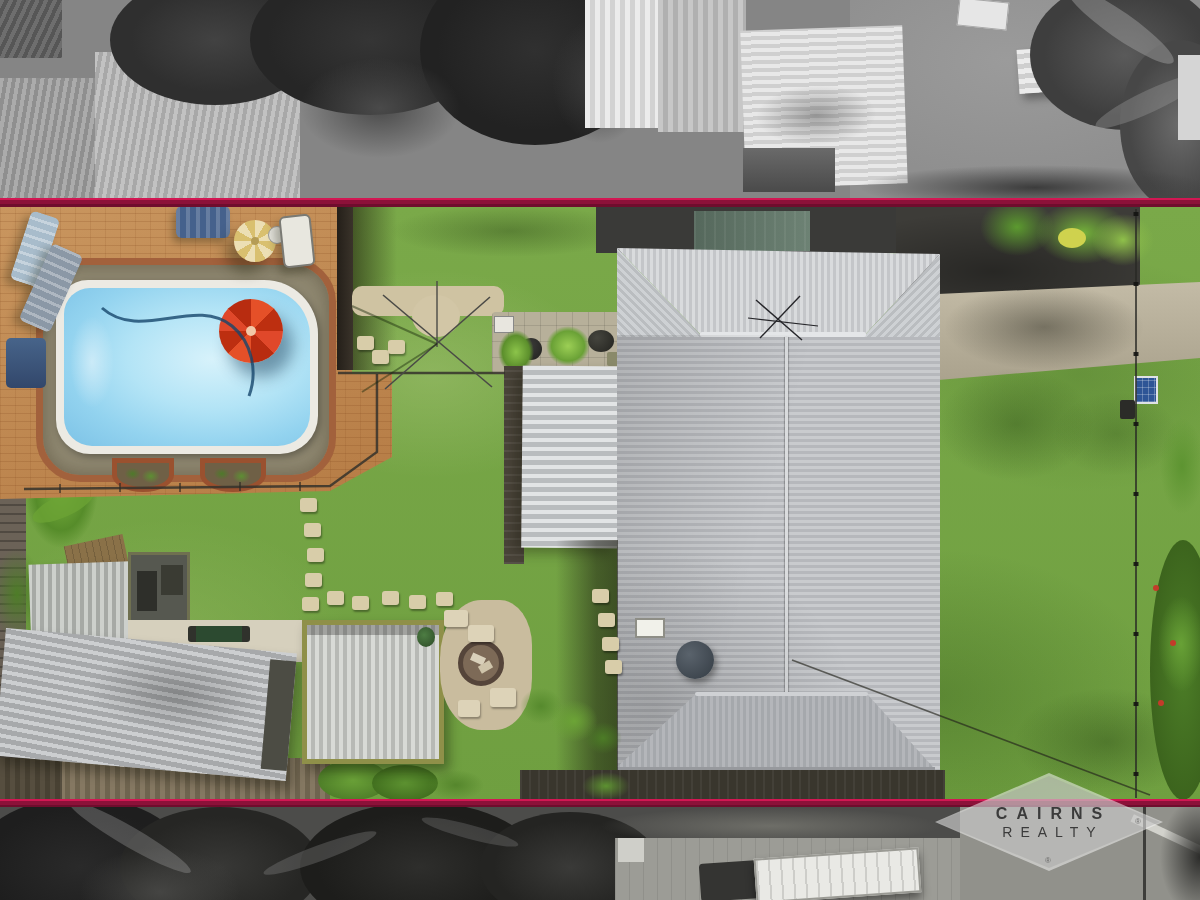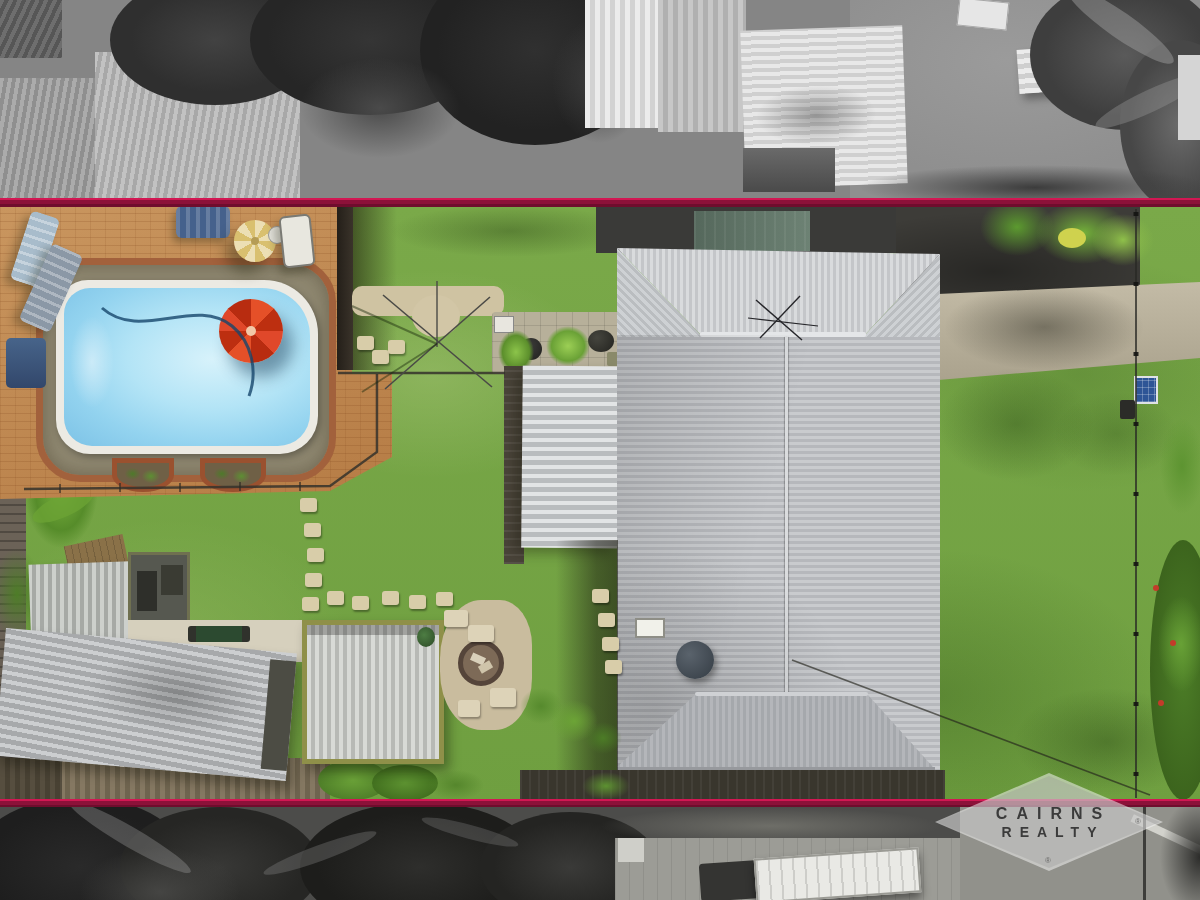--- a/index.html
+++ b/index.html
@@ -62,21 +62,21 @@
   
   .logo{left:935px;top:773px;width:228px;height:98px;}
   .dia{position:absolute;inset:0;clip-path:polygon(50% 0,100% 50%,50% 100%,0 50%);
     background:rgba(240,240,240,.55);}
   .dia2{position:absolute;inset:3px;clip-path:polygon(50% 0,100% 50%,50% 100%,0 50%);
     background:rgba(150,150,150,.30);}
   .logotext{position:absolute;inset:0;display:flex;flex-direction:column;align-items:center;
     justify-content:center;gap:1px;color:rgba(42,42,42,.88);}
   .lt1{font-size:16px;letter-spacing:9px;font-weight:bold;text-indent:9px;}
   .lt2{font-size:31px;letter-spacing:1px;font-weight:bold;}
-  .lt3{font-size:14px;letter-spacing:8px;font-weight:bold;text-indent:8px;text-align:right;}
+  .lt3{font-size:14px;letter-spacing:8px;font-weight:normal;text-indent:8px;text-align:right;}
   .reg{position:absolute;font-size:8px;color:rgba(60,60,60,.65);}
 </style>
 </head>
 <body>
 
 <div class="scene">
 
   <div class="abs lawn"></div>
 
   <div class="abs" style="left:0;top:207px;width:26px;height:596px;background:repeating-linear-gradient(0deg,rgba(0,0,0,.25) 0 2px,transparent 2px 9px),#6b6257"></div>

